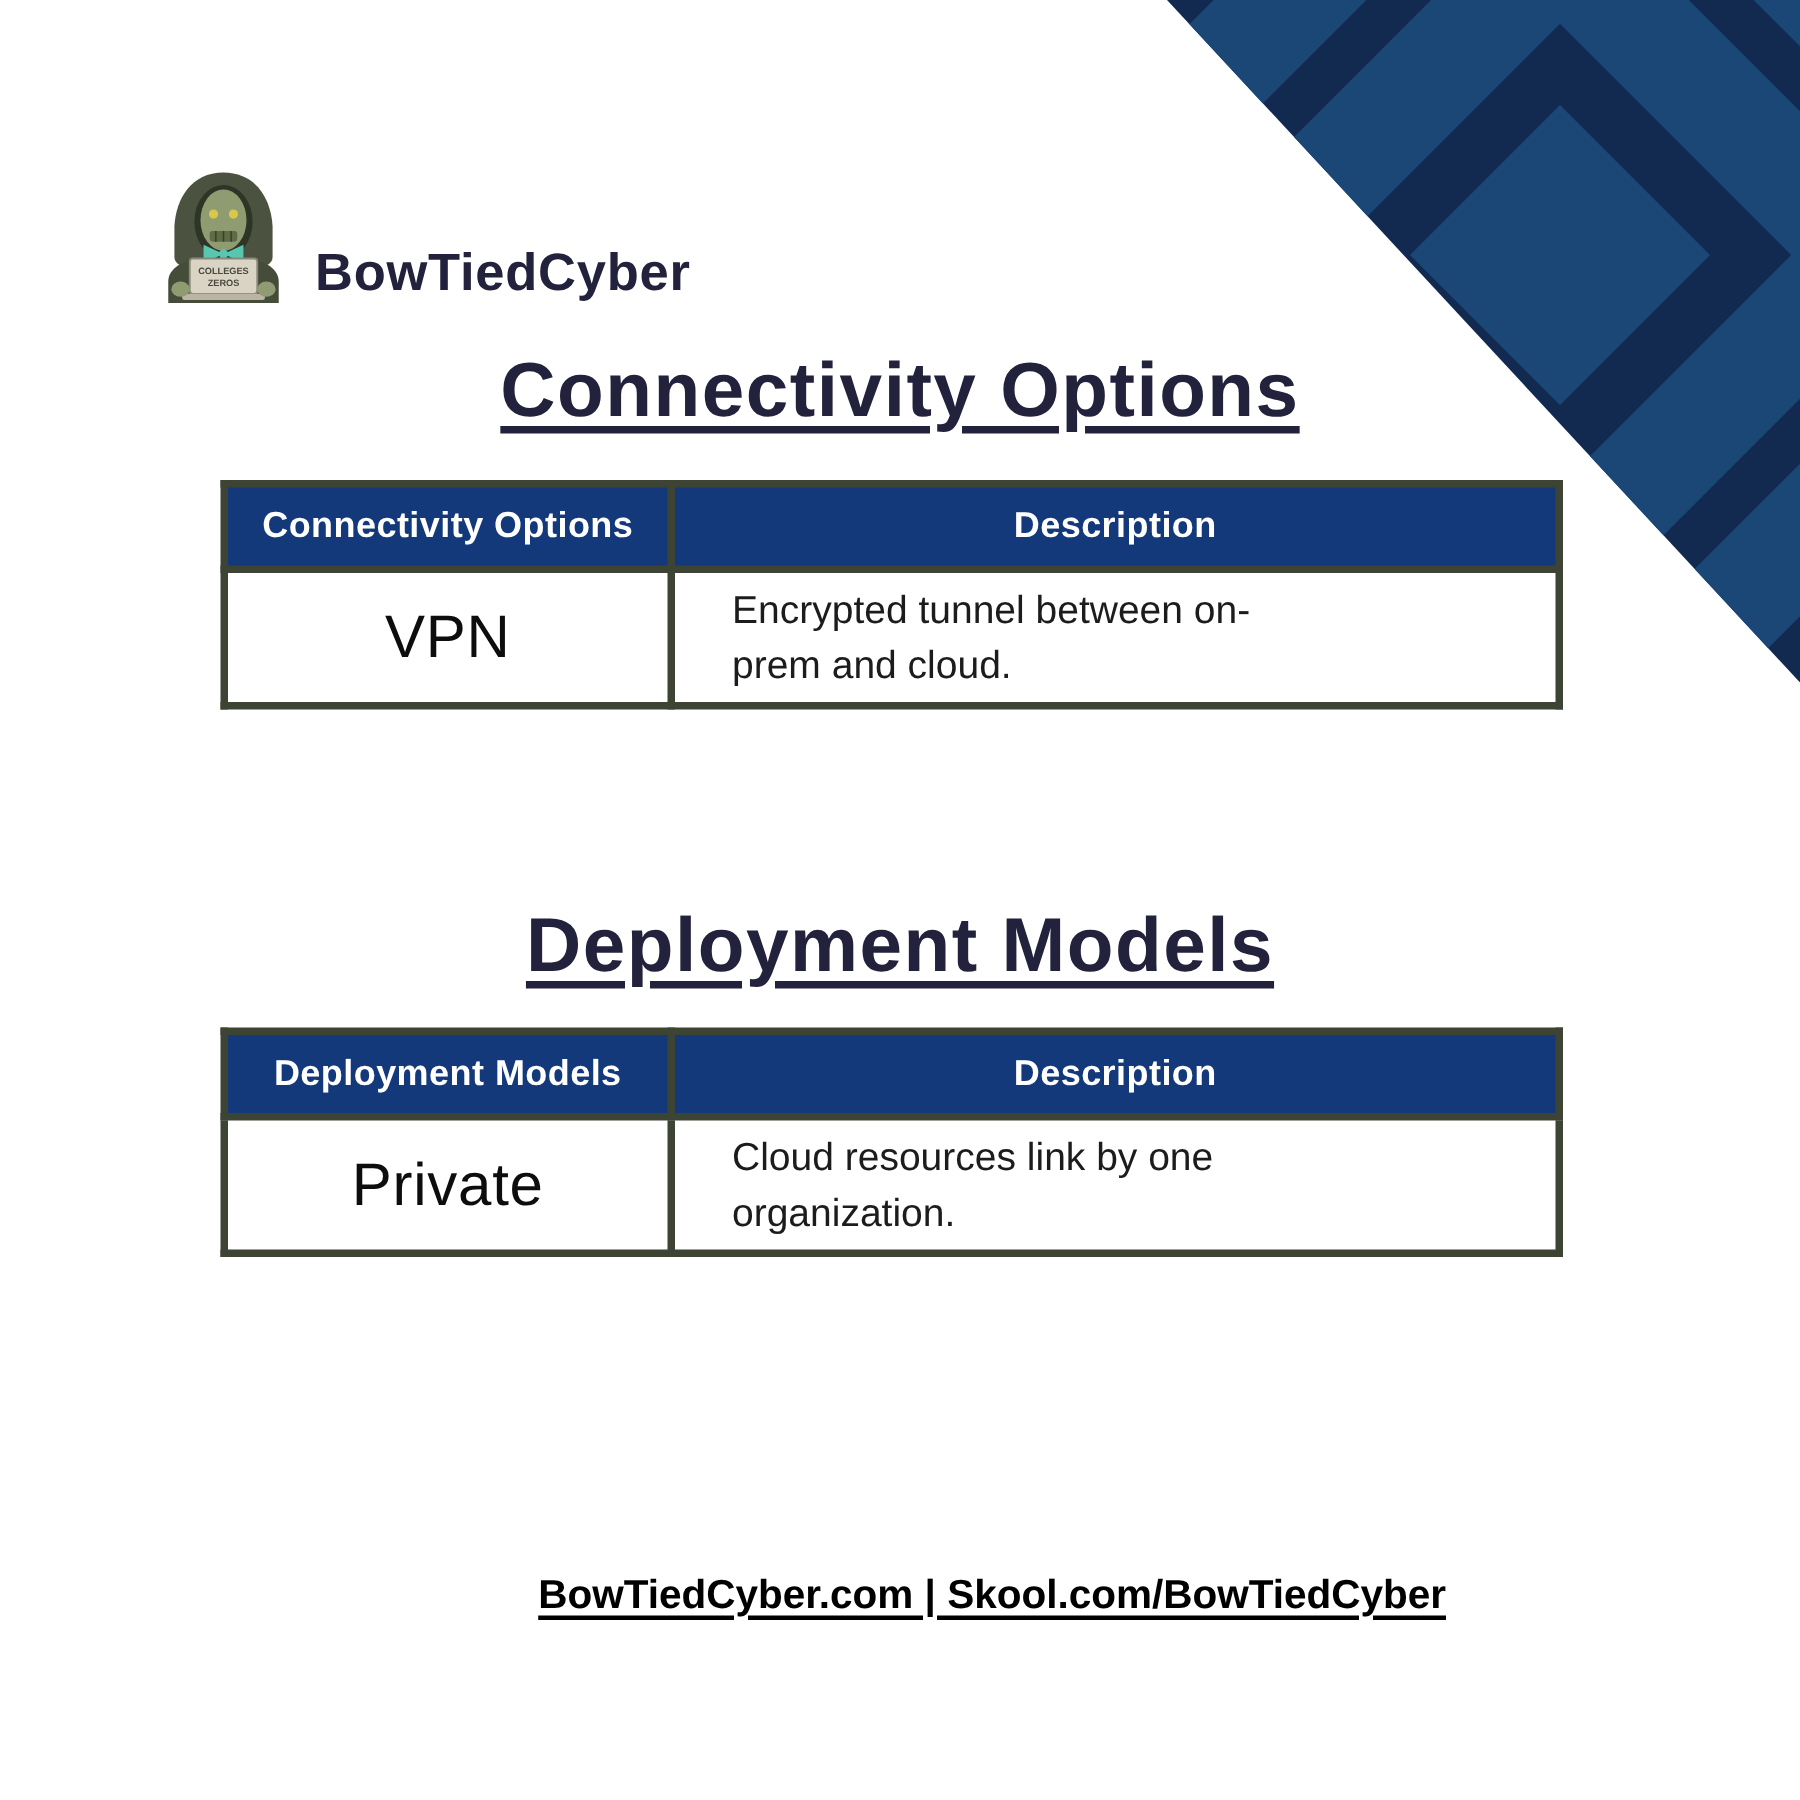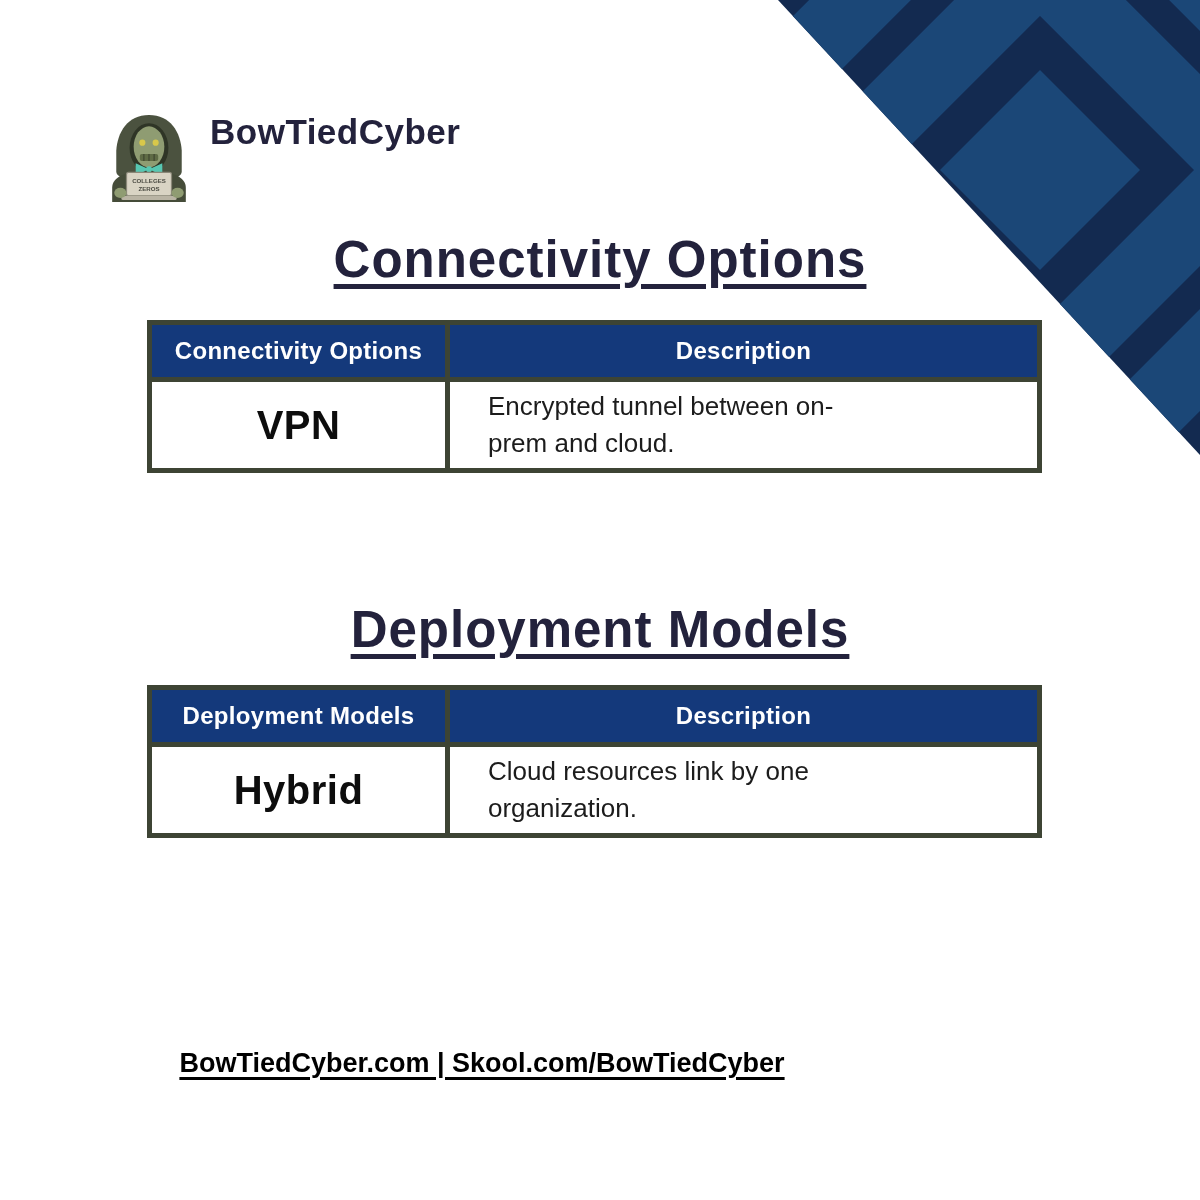--- a/index.html
+++ b/index.html
@@ -16,21 +16,21 @@
     font-family:"Liberation Sans","DejaVu Sans",sans-serif;
   }
 
   
   .corner{position:absolute;top:0;right:0;width:422px;height:455px;}
   .corner .base{fill:var(--corner_dark);}
   .corner .ring{stroke:var(--corner_light);fill:none;stroke-width:72;}
   .corner .core{fill:var(--corner_light);}
 
   
-  .logo{position:absolute;left:104px;top:112px;display:flex;align-items:flex-start;gap:16px;}
+  .logo{position:absolute;left:104px;top:112px;display:flex;align-items:flex-end;gap:16px;}
   .logo svg{width:90px;height:90px;display:block;}
   .brand-name{
     font-size:35px;font-weight:bold;color:var(--title_navy);letter-spacing:0.5px;
   }
   .bowtie{fill:var(--bowtie_teal);}
 
   
   .section-title{
     position:absolute;left:0;width:1200px;text-align:center;
     font-size:51px;font-weight:bold;color:var(--title_navy);letter-spacing:1px;
@@ -47,31 +47,31 @@
   #table-deployment{top:685px;}
   .data-table th,.data-table td{border:5px solid var(--border_olive);}
   .data-table th{
     background:var(--header_blue);color:#ffffff;font-size:24px;font-weight:bold;
     height:57px;text-align:center;letter-spacing:0.3px;
   }
   .col-term{width:298px;}
   .col-desc{width:592px;}
   .data-table td{height:91px;background:#ffffff;vertical-align:middle;}
   .term-cell{
-    text-align:center;font-weight:bold;font-size:40px;color:var(--text_black);
+    text-align:center;font-weight:normal;font-size:40px;color:var(--text_black);
     letter-spacing:0.5px;
   }
   .desc-cell{padding-left:38px;}
   .desc-text{
     display:block;max-width:365px;font-size:26px;line-height:37px;color:#1c1c1c;
   }
 
   
   .footer-line{
-    position:absolute;top:1048px;left:0;width:964px;text-align:center;
+    position:absolute;top:1048px;left:0;width:964px;text-align:right;
     font-size:27px;font-weight:bold;color:#000000;
     text-decoration:underline;text-decoration-thickness:3px;text-underline-offset:5px;
   }
 </style>
 </head>
 <body>
 
 <svg class="corner" viewBox="0 0 422 455" aria-hidden="true">
   <defs>
     <clipPath id="cornerClip">
@@ -147,21 +147,21 @@
       <col class="col-desc">
     </colgroup>
   <thead>
     <tr>
       <th>Deployment Models</th>
       <th>Description</th>
     </tr>
   </thead>
   <tbody>
     <tr>
-      <td class="term-cell">Hybrid</td>
+      <td class="term-cell">Private</td>
       <td class="desc-cell">
         <span class="desc-text">Cloud resources link by one organization.</span>
       </td>
     </tr>
   </tbody>
 </table>
 
 <div class="footer-line">BowTiedCyber.com | Skool.com/BowTiedCyber</div>
 
 </body></html>

